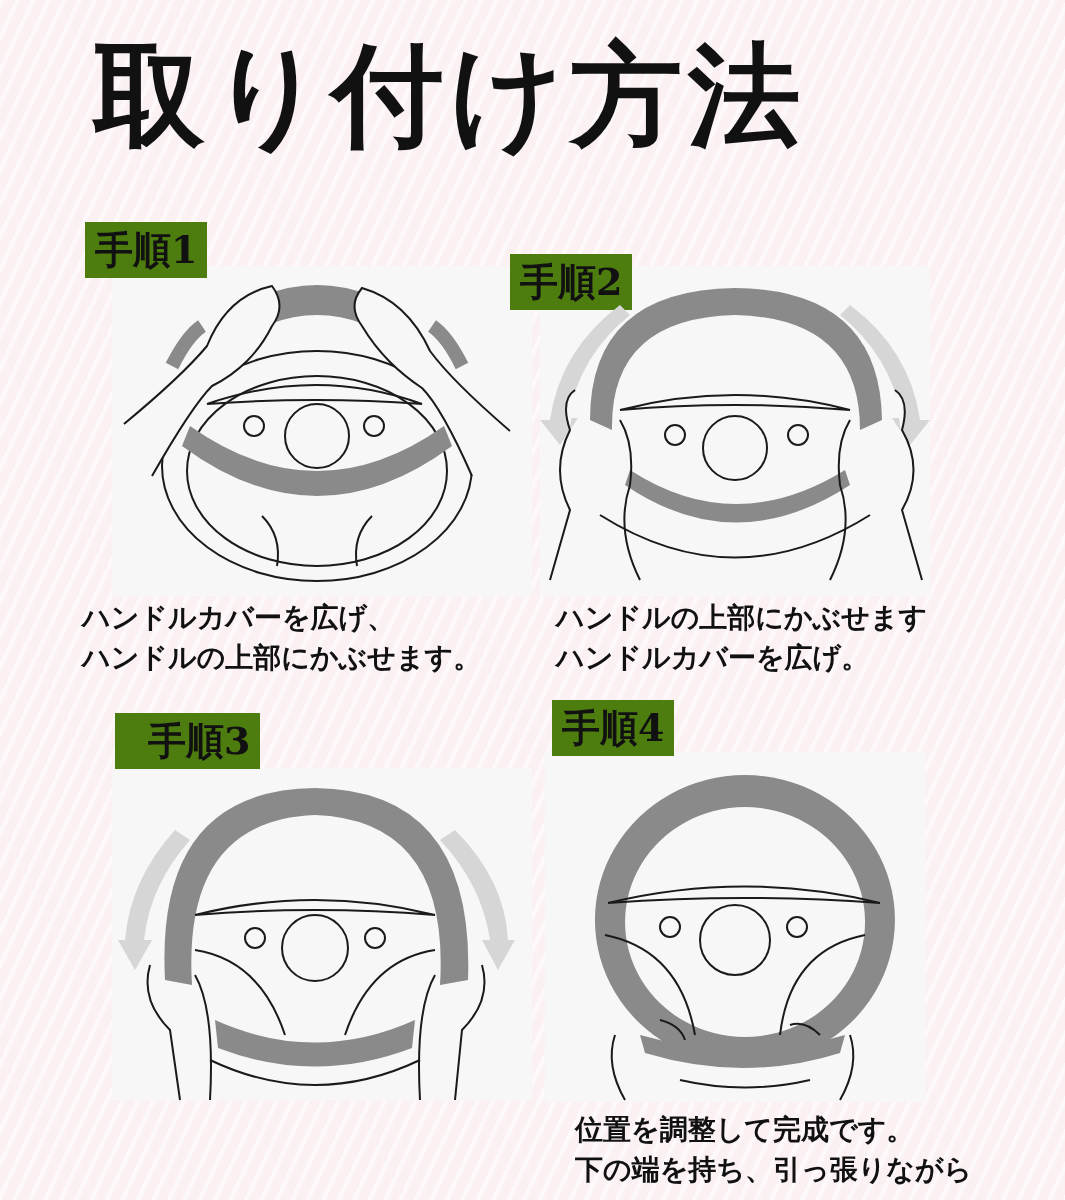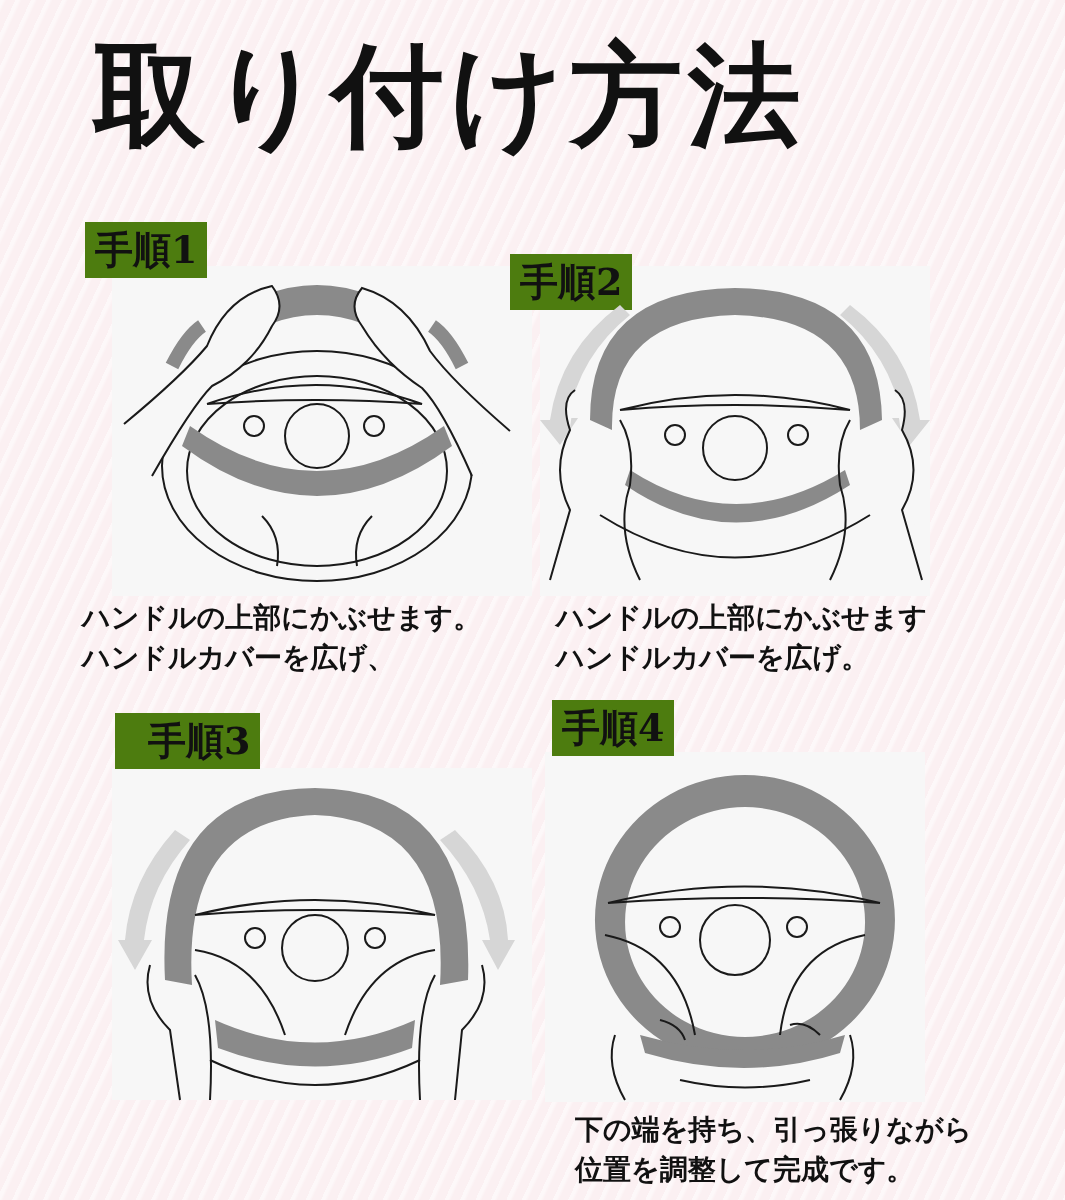--- a/index.html
+++ b/index.html
@@ -51,22 +51,22 @@
 
     <path d="M150 30 Q205 8 260 30 L252 58 Q205 40 158 58 Z" fill="#8a8a8a" stroke="none"></path>
 
     <path d="M12 158 Q70 110 95 80 Q115 30 160 20 Q175 40 160 60 Q150 80 135 95 Q120 110 100 120 Q80 140 40 210" fill="#f7f7f7"></path>
     <path d="M398 165 Q340 115 318 85 Q295 35 250 22 Q235 40 250 60 Q262 80 278 96 Q292 110 310 122 Q330 142 360 210" fill="#f7f7f7"></path>
     <path d="M60 100 Q75 70 90 60" stroke="#8a8a8a" stroke-width="14"></path>
     <path d="M350 100 Q335 70 320 60" stroke="#8a8a8a" stroke-width="14"></path>
   </g>
 </svg>
 <div class="caption" style="left:82px; top:598px;">
+  <div>ハンドルカバーを広げ、</div>
   <div>ハンドルの上部にかぶせます。</div>
-  <div>ハンドルカバーを広げ、</div>
 </div>
 
 <div class="panel" style="left:540px; top:266px; width:390px; height:330px;"></div>
 <div class="badge" style="left:510px; top:230px;margin-top:24px;">手順2</div>
 <svg style="left:530px; top:270px;" width="420" height="320" viewBox="0 0 420 320">
   <g fill="none" stroke="#1a1a1a" stroke-width="2">
 
     <path d="M90 35 Q30 80 20 150 L10 150 L30 175 L48 148 L38 148 Q50 85 100 45 Z" fill="#d6d6d6" stroke="none"></path>
     <path d="M320 35 Q380 80 390 150 L400 150 L380 175 L362 148 L372 148 Q360 85 310 45 Z" fill="#d6d6d6" stroke="none"></path>
 
@@ -135,15 +135,15 @@
     <path d="M325 190 Q250 205 240 290"></path>
 
     <path d="M75 290 Q65 320 85 355" fill="#f7f7f7"></path>
     <path d="M120 275 Q140 280 145 295"></path>
     <path d="M310 290 Q320 320 300 355" fill="#f7f7f7"></path>
     <path d="M250 280 Q265 275 280 290"></path>
     <path d="M140 335 Q205 350 270 335"></path>
   </g>
 </svg>
 <div class="caption" style="left:575px; top:1110px;">
+  <div>位置を調整して完成です。</div>
   <div>下の端を持ち、引っ張りながら</div>
-  <div>位置を調整して完成です。</div>
 </div>
 
 </body></html>

